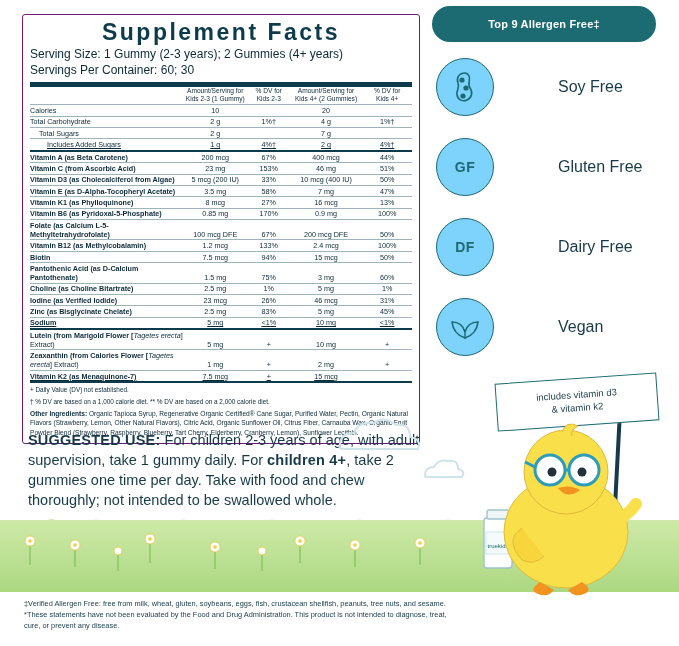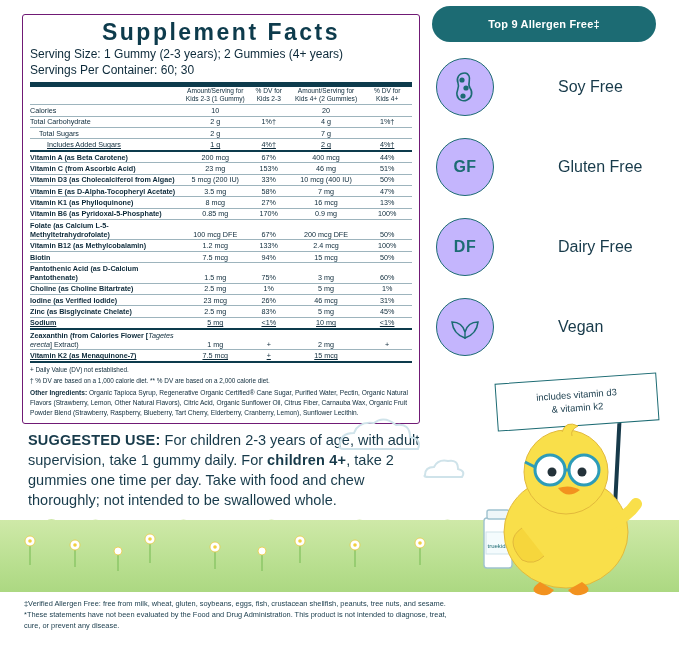--- a/index.html
+++ b/index.html
@@ -59,22 +59,22 @@
     position:absolute;left:432px;top:6px;width:224px;height:36px;
     background:#1c6b73;border-radius:18px;color:#fff;
     display:flex;align-items:center;justify-content:center;
     font-size:11px;font-weight:bold;letter-spacing:0.2px;
   }
   .badge{position:absolute;left:436px;display:flex;align-items:center;gap:48px;}
   .badge .circle{
     width:58px;height:58px;border-radius:50%;
     border:1.6px solid #1c6b73;
     display:flex;align-items:center;justify-content:center;
-    color:#1c6b73;font-weight:bold;font-size:16px;letter-spacing:0.5px;
-    box-sizing:border-box;background:#c4b5fd;
+    color:#1c6b73;font-weight:bold;font-size:14px;letter-spacing:0.5px;
+    box-sizing:border-box;background:#7dd3fc;
   }
   .badge .lbl{margin-left:16px;font-size:16px;color:#173a4a;}
   #b-soy{top:58px;}
   #b-gf{top:138px;}
   #b-df{top:218px;}
   #b-vegan{top:298px;}
   
   #banner{
     position:absolute;left:496px;top:378px;width:160px;height:46px;
     background:#fff;border:1.4px solid #1c6b73;
@@ -251,20 +251,27 @@
           <td class="c-b">83%</td>
           <td class="c-c">5 mg</td>
           <td class="c-d">45%</td>
         </tr>
         <tr class="row-thick">
           <td class="c-name"><span class="b">Sodium</span></td>
           <td class="c-a">5 mg</td>
           <td class="c-b">&lt;1%</td>
           <td class="c-c">10 mg</td>
           <td class="c-d">&lt;1%</td>
+        </tr>
+        <tr class="row-line">
+          <td class="c-name"><span class="b">Lutein (from Marigold Flower [</span><span class="ital">Tagetes erecta</span><span>] Extract)</span></td>
+          <td class="c-a">5 mg</td>
+          <td class="c-b">+</td>
+          <td class="c-c">10 mg</td>
+          <td class="c-d">+</td>
         </tr>
         <tr class="row-line">
           <td class="c-name"><span class="b">Zeaxanthin (from Calories Flower [</span><span class="ital">Tagetes erecta</span><span>] Extract)</span></td>
           <td class="c-a">1 mg</td>
           <td class="c-b">+</td>
           <td class="c-c">2 mg</td>
           <td class="c-d">+</td>
         </tr>
         <tr class="row-thick">
           <td class="c-name"><span class="b">Vitamin K2 (as Menaquinone-7)</span></td>

